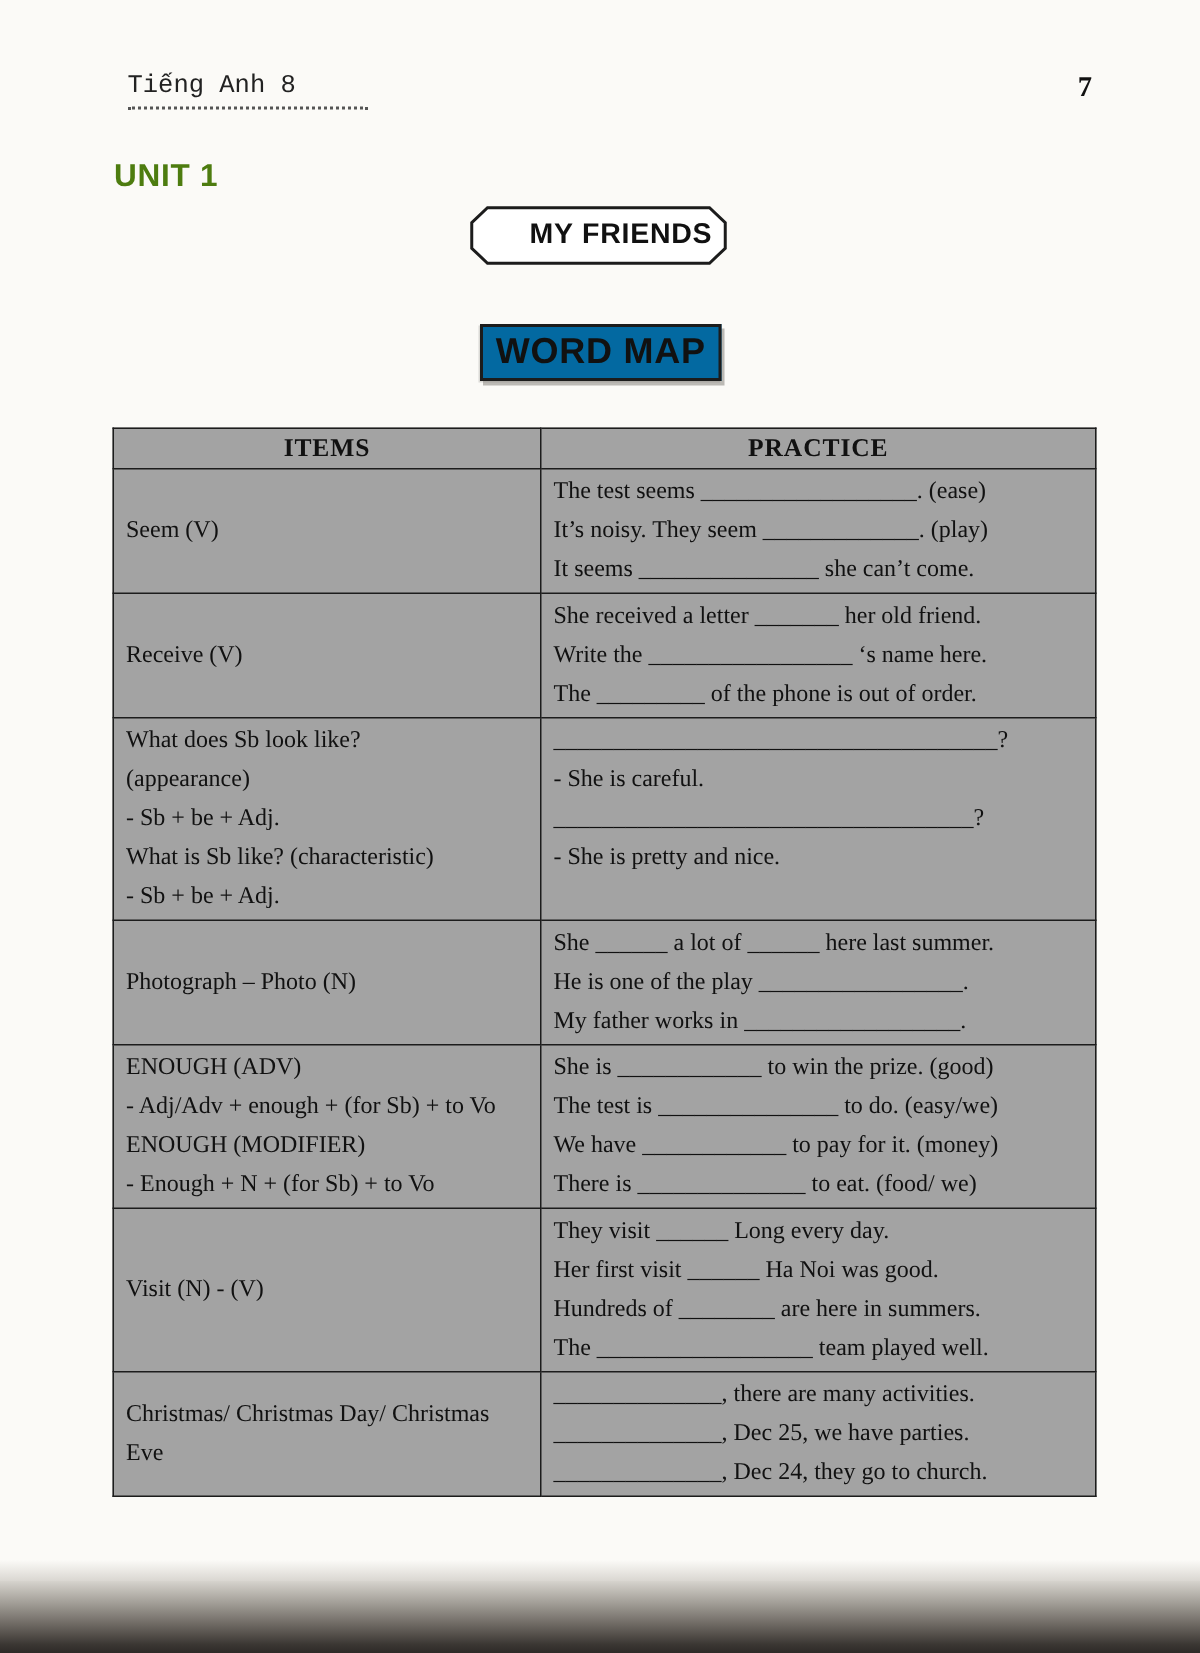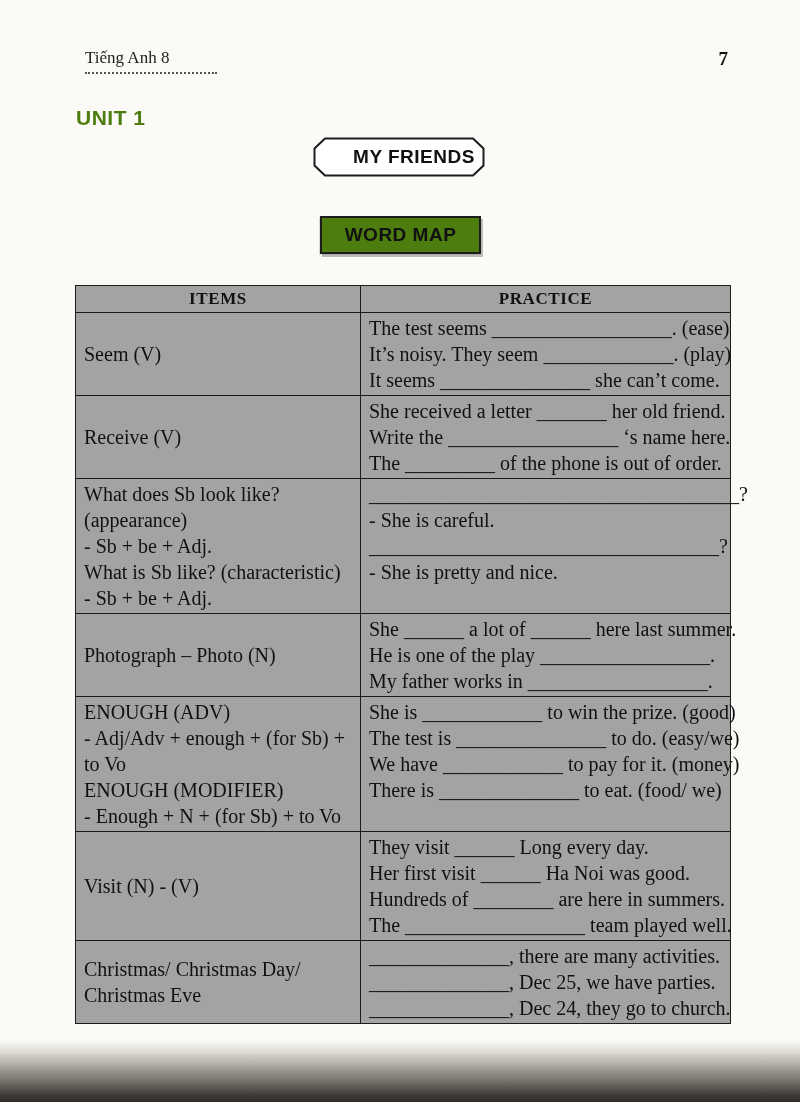--- a/index.html
+++ b/index.html
@@ -8,45 +8,45 @@
     position:relative;
     width:800px;height:1102px;
     margin:0 auto;
     background:#fbfaf7;
     font-family:"Liberation Serif", serif;
     color:#111;
     overflow:hidden;
   }
   
   .page-header{position:absolute;top:48px;left:85px;right:72px;display:flex;justify-content:space-between;align-items:flex-start;}
-  .book-title{font-size:17px;color:#222;border-bottom:2px dotted #555;padding:0 48px 4px 0;}
+  .book-title{font-size:17px;color:#222;border-bottom:2px dotted #555;padding:0 48px 4px 0;font-family:Liberation Mono, monospace;}
   .page-number{font-size:19px;font-weight:bold;}
   
   .unit-title{position:absolute;top:106px;left:76px;font-family:"Liberation Sans", sans-serif;font-weight:bold;font-size:21px;letter-spacing:0.5px;color:#4d7c0f;}
   
   .topic-banner{position:absolute;top:137px;left:313px;width:202px;height:40px;}
   .topic-banner svg{position:absolute;top:0;left:0;}
   .topic-label{position:absolute;inset:0;display:flex;align-items:center;justify-content:center;font-family:"Liberation Sans", sans-serif;font-weight:bold;font-size:19px;letter-spacing:0.5px;}
   
   .section-banner{
     position:absolute;top:216px;left:320px;width:157px;height:34px;
-    background:#4d7c0f;border:2px solid #1c1c1c;
+    background:#0369a1;border:2px solid #1c1c1c;
     box-shadow:2px 3px 0 rgba(125,122,116,0.5), -1px 1px 0 rgba(125,122,116,0.25);
     display:flex;align-items:center;justify-content:center;
-    font-family:"Liberation Sans", sans-serif;font-weight:bold;font-size:19px;letter-spacing:0.5px;
+    font-family:"Liberation Sans", sans-serif;font-weight:bold;font-size:24px;letter-spacing:0.5px;
   }
   
   table.wm{position:absolute;top:285px;left:75px;width:656px;border-collapse:collapse;table-layout:fixed;background:#a3a3a3;}
   table.wm col.c1{width:285px;}
   table.wm th, table.wm td{border:1.5px solid #1c1c1c;}
   table.wm th{font-size:17px;font-weight:bold;text-align:center;padding:3px 0;letter-spacing:0.6px;}
   table.wm td{padding:2px 6px 2px 8px;vertical-align:top;}
   table.wm td.mid{vertical-align:middle;}
-  .line{font-size:20px;line-height:26px;white-space:nowrap;}
-  .wrapline{font-size:20px;line-height:26px;}
+  .line{font-size:16px;line-height:26px;white-space:nowrap;}
+  .wrapline{font-size:16px;line-height:26px;}
   .b{font-weight:normal;}
   
   .scan-bar{
     position:absolute;left:0;right:0;bottom:0;height:48px;
     background:linear-gradient(180deg,#d6d3cd 0%,#a39f98 30%,#6b6660 62%,#3b3733 88%,#2e2a27 100%);
   }
   .scan-fade{
     position:absolute;left:0;right:0;bottom:48px;height:14px;
     background:linear-gradient(180deg,rgba(214,211,205,0) 0%,rgba(214,211,205,0.9) 100%);
   }

